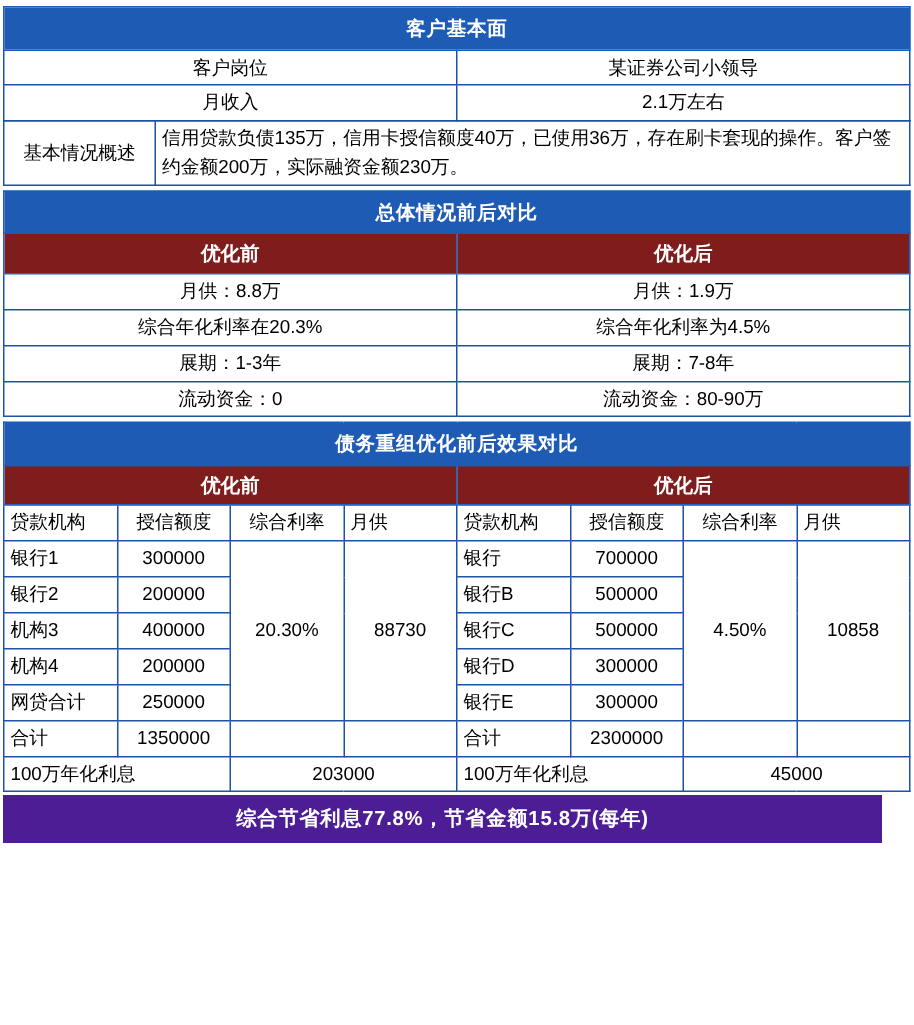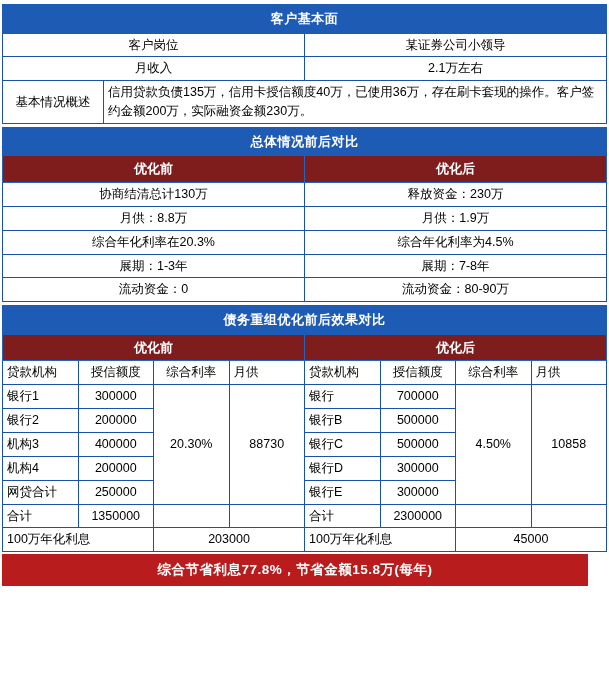--- a/index.html
+++ b/index.html
@@ -52,21 +52,21 @@
     text-align: left;
     padding-left: 4px;
   }
   .desc-text {
     text-align: left;
     padding: 2px 4px;
     line-height: 1.5;
     font-size: 12.5px;
   }
   .footer-bar {
-    background: #b91c1c;
+    background: #4c1d95;
     color: #ffffff;
     font-weight: bold;
     font-size: 13.5px;
     text-align: center;
     padding: 7px 2px;
     margin-top: 2px;
     letter-spacing: 0.5px;
   }
   .nowrap { white-space: nowrap; }
 </style>
@@ -101,24 +101,20 @@
     </table>
 
   <table style="margin-top:3px;">
     <tbody>
         <tr class="bluebar">
       <td colspan="2">总体情况前后对比</td>
     </tr>
     <tr class="subhead">
       <td style="width:50%">优化前</td>
       <td style="width:50%">优化后</td>
-    </tr>
-    <tr>
-      <td>协商结清总计130万</td>
-      <td>释放资金：230万</td>
     </tr>
     <tr>
       <td>月供：8.8万</td>
       <td>月供：1.9万</td>
     </tr>
     <tr>
       <td>综合年化利率在20.3%</td>
       <td>综合年化利率为4.5%</td>
     </tr>
     <tr>

